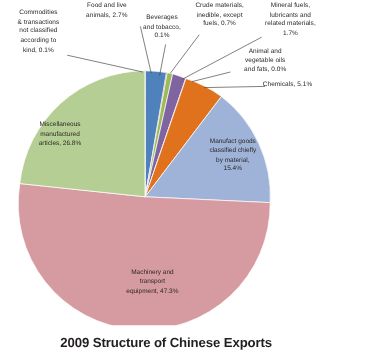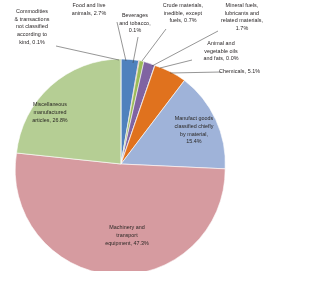--- a/index.html
+++ b/index.html
@@ -133,14 +133,15 @@
 
   <div class="inner" style="left:158px;top:115px; width:72px;">Manufact goods
 classified chiefly
 by material,
 15.4%</div>
 
   <div class="inner" style="left:79px; top:224px; width:96px;">Machinery and
 transport
 equipment, 47.3%</div>
 
+  <div class="title">2009 Structure of Chinese Exports</div>
 
 </div>
 
 </body></html>

